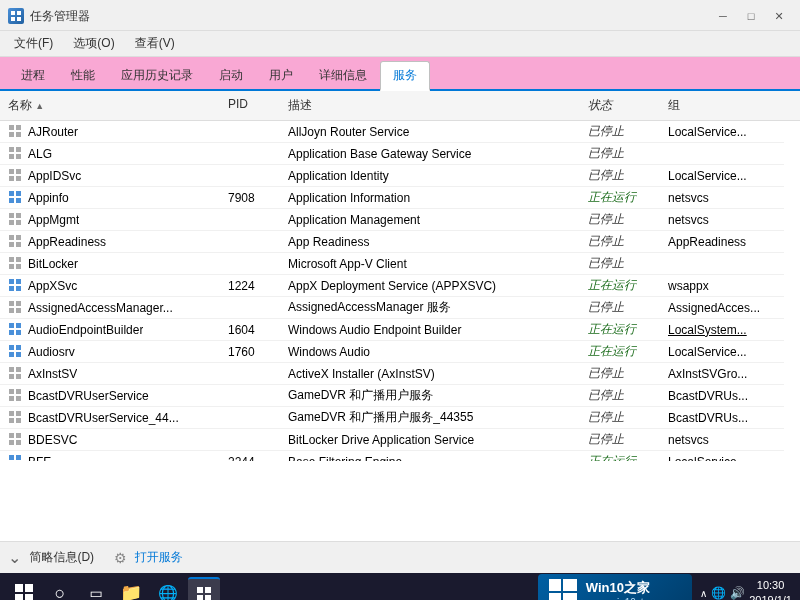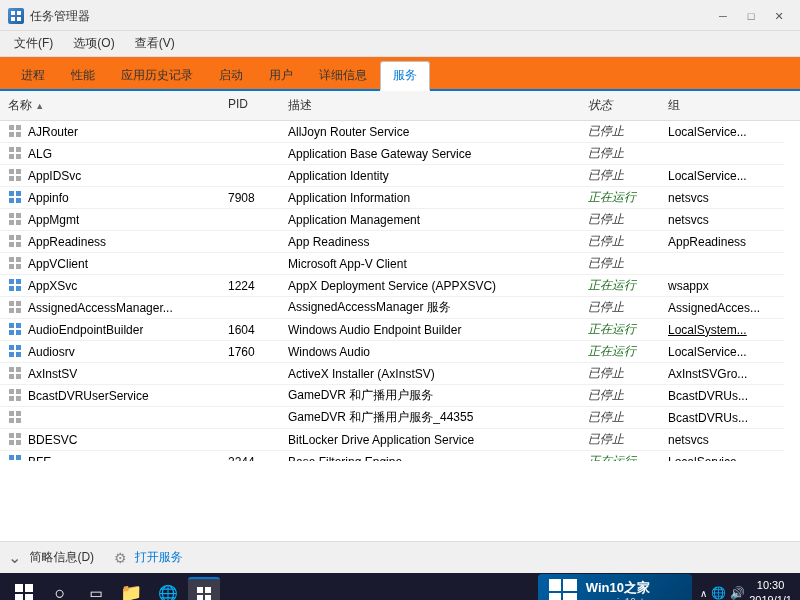--- a/index.html
+++ b/index.html
@@ -20,21 +20,21 @@
     .menu-bar {
       background: #f0f0f0;
       display: flex; align-items: center;
       padding: 2px 8px;
       border-bottom: 1px solid #ddd;
       gap: 8px;
     }
     .menu-item { font-size: 12px; color: #333; padding: 2px 6px; cursor: pointer; }
 
     .tabs-bar {
-      background: #f97316;
+      background: #f9a8d4;
       display: flex; align-items: flex-end;
       padding: 4px 8px 0 8px;
       border-bottom: 2px solid #0078d7;
     }
     .tab {
       padding: 5px 12px;
       font-size: 12px;
       cursor: pointer;
       border: 1px solid transparent;
       border-bottom: none;
@@ -269,21 +269,21 @@
       <div class="col-group" style="overflow:hidden; text-overflow:ellipsis; white-space:nowrap;">AppReadiness</div>
     </div>
         <div class="table-row stopped">
       <div class="name-cell">
         <span class="service-icon"><svg width="14" height="14" viewBox="0 0 14 14">
                 <rect x="1" y="1" width="5" height="5" fill="#aaa"></rect>
                 <rect x="8" y="1" width="5" height="5" fill="#aaa"></rect>
                 <rect x="1" y="8" width="5" height="5" fill="#aaa"></rect>
                 <rect x="8" y="8" width="5" height="5" fill="#aaa"></rect>
               </svg></span>
-        <span>AppVClient</span>
+        <span>BitLocker</span>
       </div>
       <div class="col-pid"></div>
       <div class="col-desc" style="overflow:hidden; text-overflow:ellipsis; white-space:nowrap;">Microsoft App-V Client</div>
       <div class="col-status" style="color:#333">已停止</div>
       <div class="col-group" style="overflow:hidden; text-overflow:ellipsis; white-space:nowrap;"></div>
     </div>
         <div class="table-row running">
       <div class="name-cell">
         <span class="service-icon"><svg width="14" height="14" viewBox="0 0 14 14">
                 <rect x="1" y="1" width="5" height="5" fill="#4a90d9"></rect>
@@ -374,20 +374,21 @@
       <div class="col-group" style="overflow:hidden; text-overflow:ellipsis; white-space:nowrap;">BcastDVRUs...</div>
     </div>
         <div class="table-row stopped">
       <div class="name-cell">
         <span class="service-icon"><svg width="14" height="14" viewBox="0 0 14 14">
                 <rect x="1" y="1" width="5" height="5" fill="#aaa"></rect>
                 <rect x="8" y="1" width="5" height="5" fill="#aaa"></rect>
                 <rect x="1" y="8" width="5" height="5" fill="#aaa"></rect>
                 <rect x="8" y="8" width="5" height="5" fill="#aaa"></rect>
               </svg></span>
+        <span>BcastDVRUserService_44...</span>
       </div>
       <div class="col-pid"></div>
       <div class="col-desc" style="overflow:hidden; text-overflow:ellipsis; white-space:nowrap;">GameDVR 和广播用户服务_44355</div>
       <div class="col-status" style="color:#333">已停止</div>
       <div class="col-group" style="overflow:hidden; text-overflow:ellipsis; white-space:nowrap;">BcastDVRUs...</div>
     </div>
         <div class="table-row stopped">
       <div class="name-cell">
         <span class="service-icon"><svg width="14" height="14" viewBox="0 0 14 14">
                 <rect x="1" y="1" width="5" height="5" fill="#aaa"></rect>

